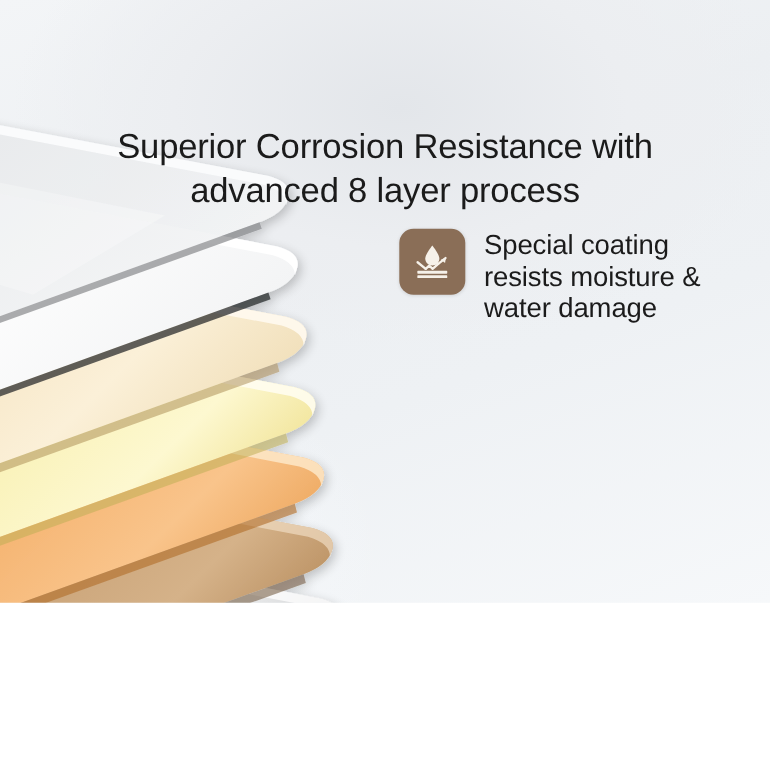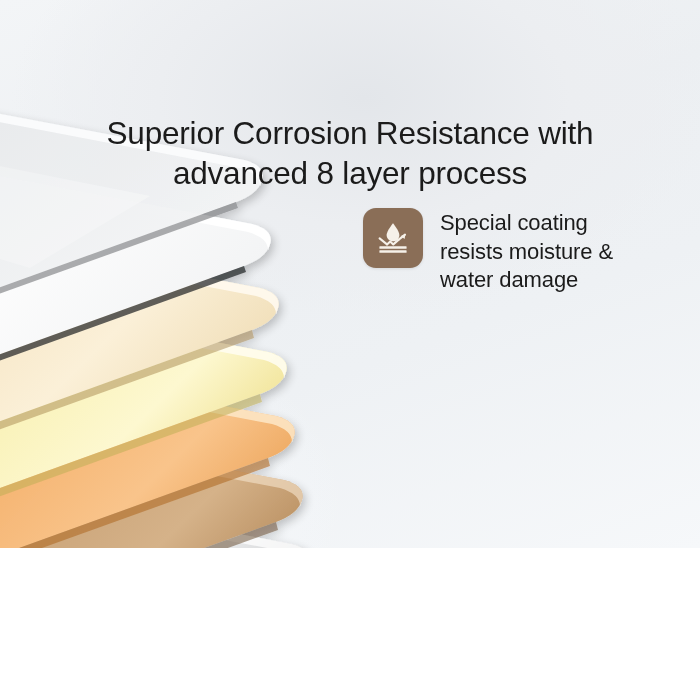--- a/index.html
+++ b/index.html
@@ -74,21 +74,21 @@
     background: #8a6e57;
     display: flex;
     align-items: center;
     justify-content: center;
     box-shadow: 0 1px 3px rgba(0,0,0,0.10);
   }
   .feature-icon svg { display: block; }
   .feature-text {
     margin-left: 17px;
     color: #1b1b1b;
-    font-size: 22px;
+    font-size: 25px;
     line-height: 28.5px;
     font-weight: 400;
     letter-spacing: -0.1px;
     padding-top: 1px;
     white-space: pre-line;
   }
 </style>
 </head>
 <body>
 

